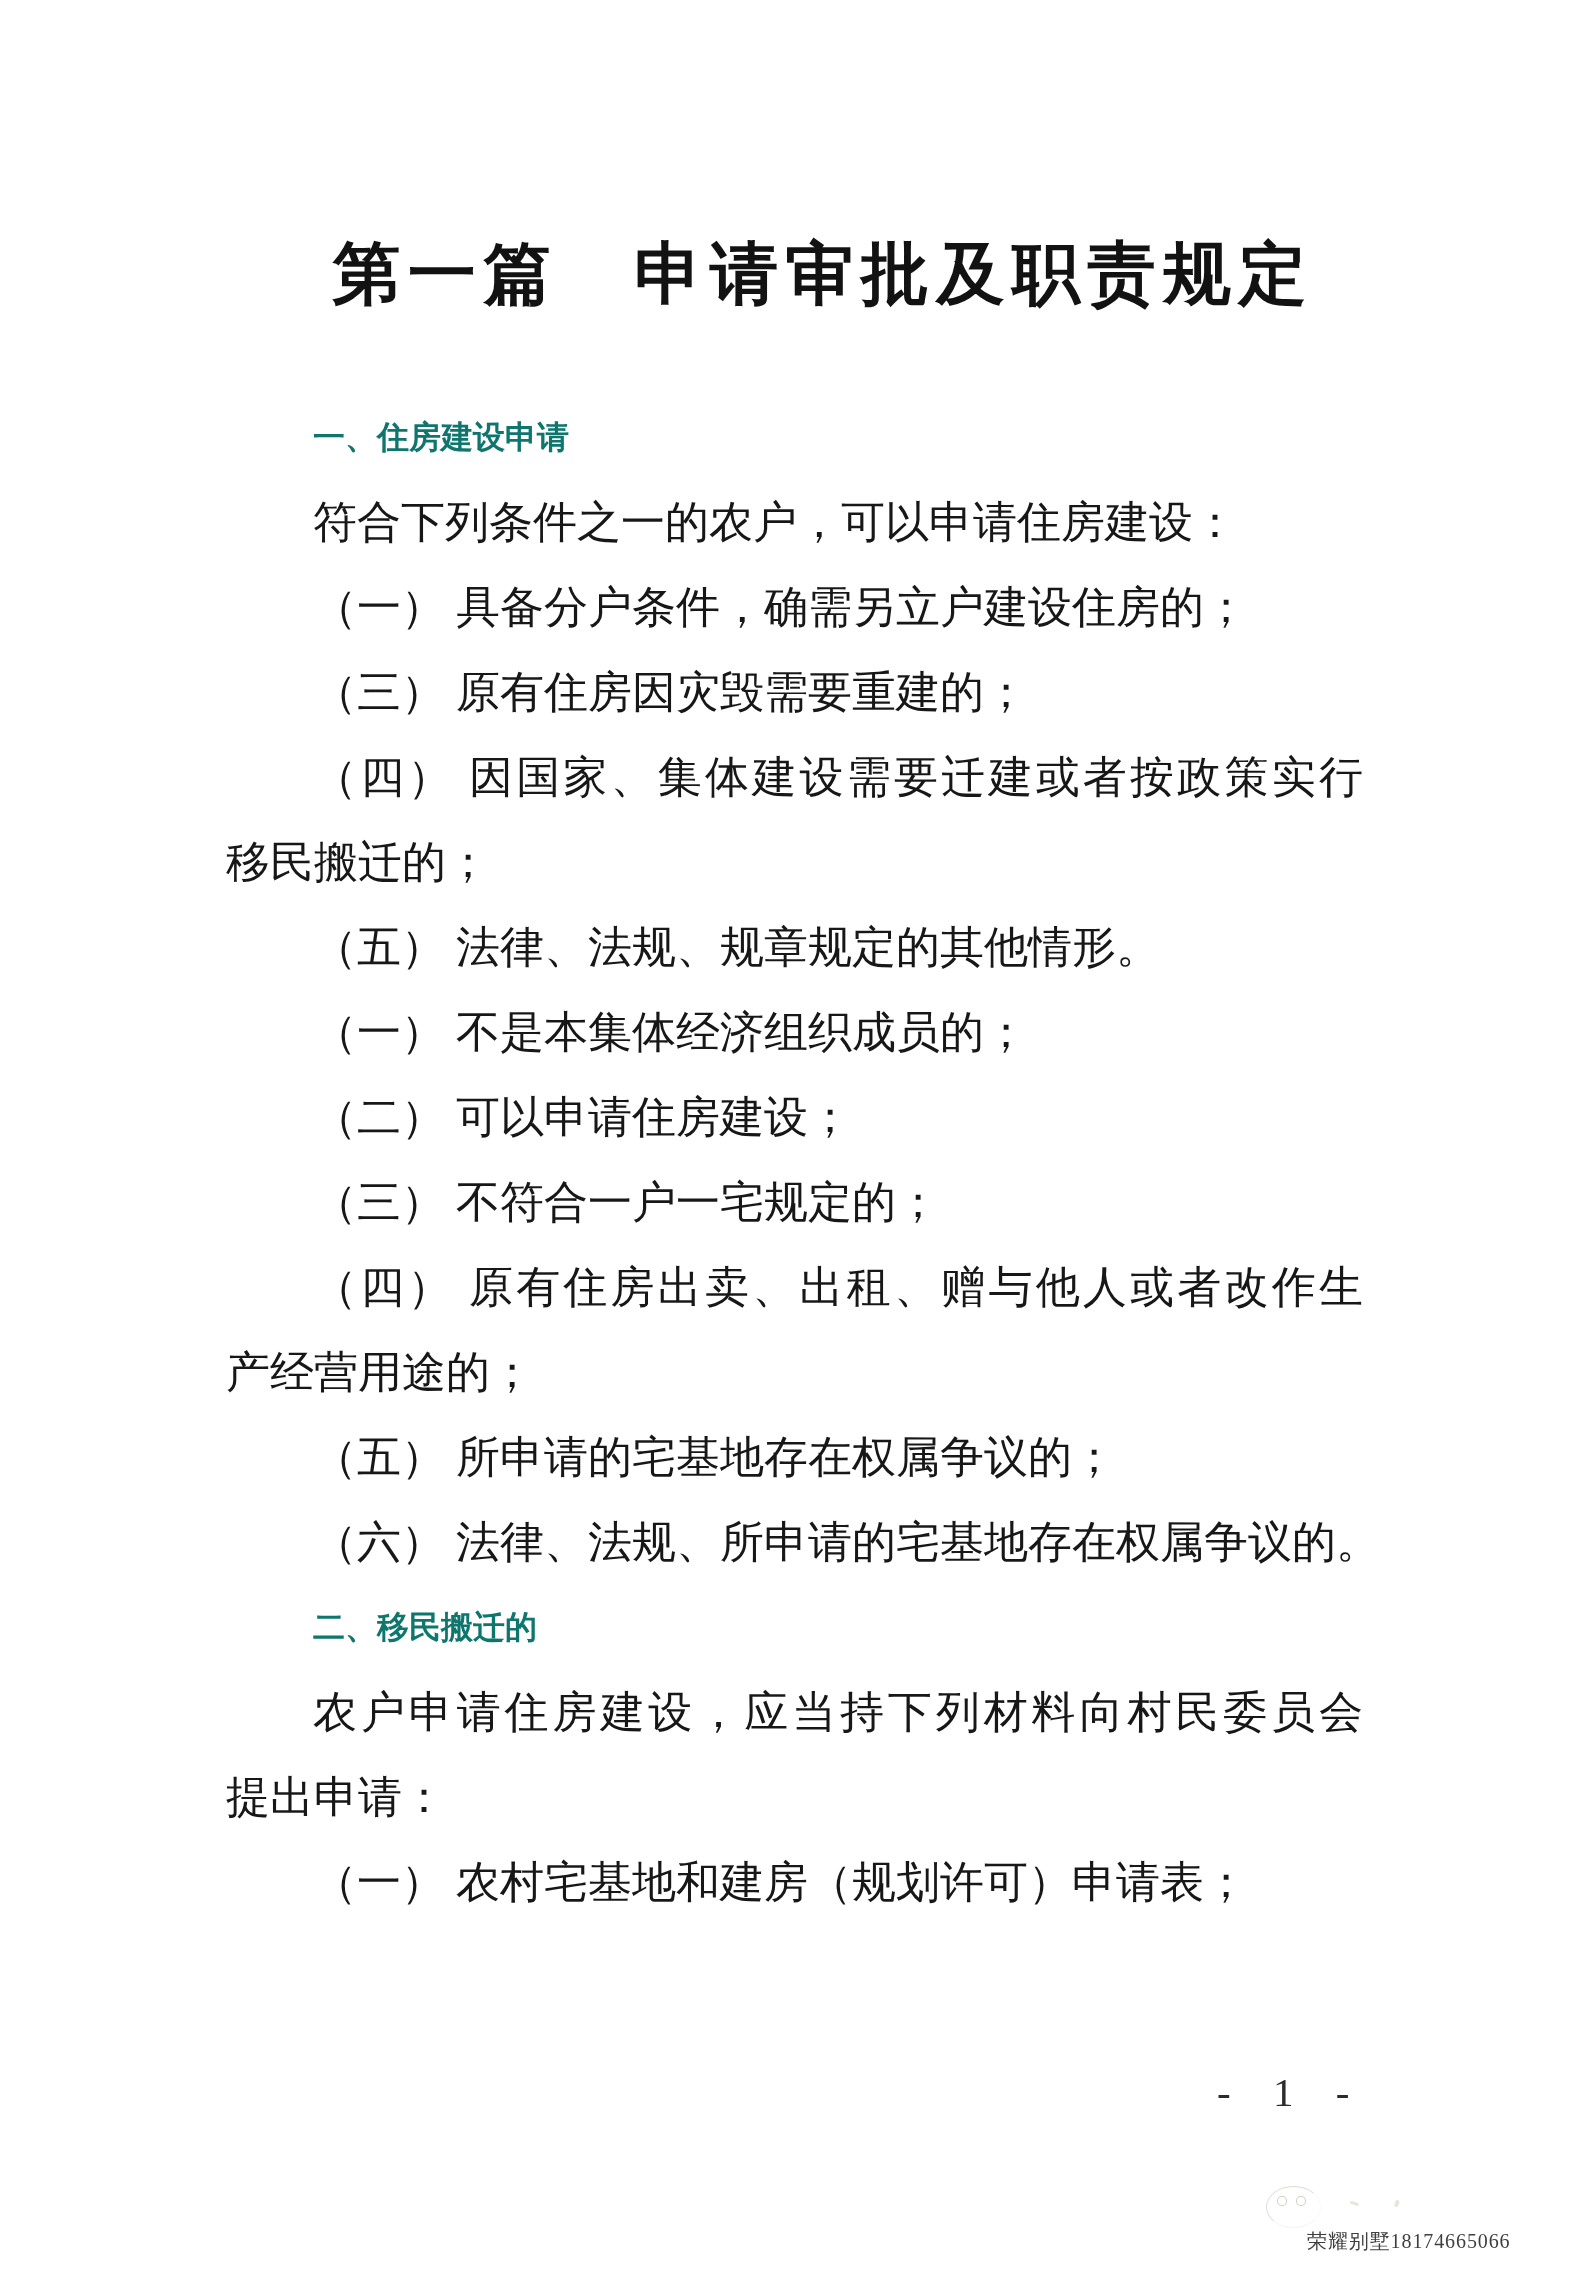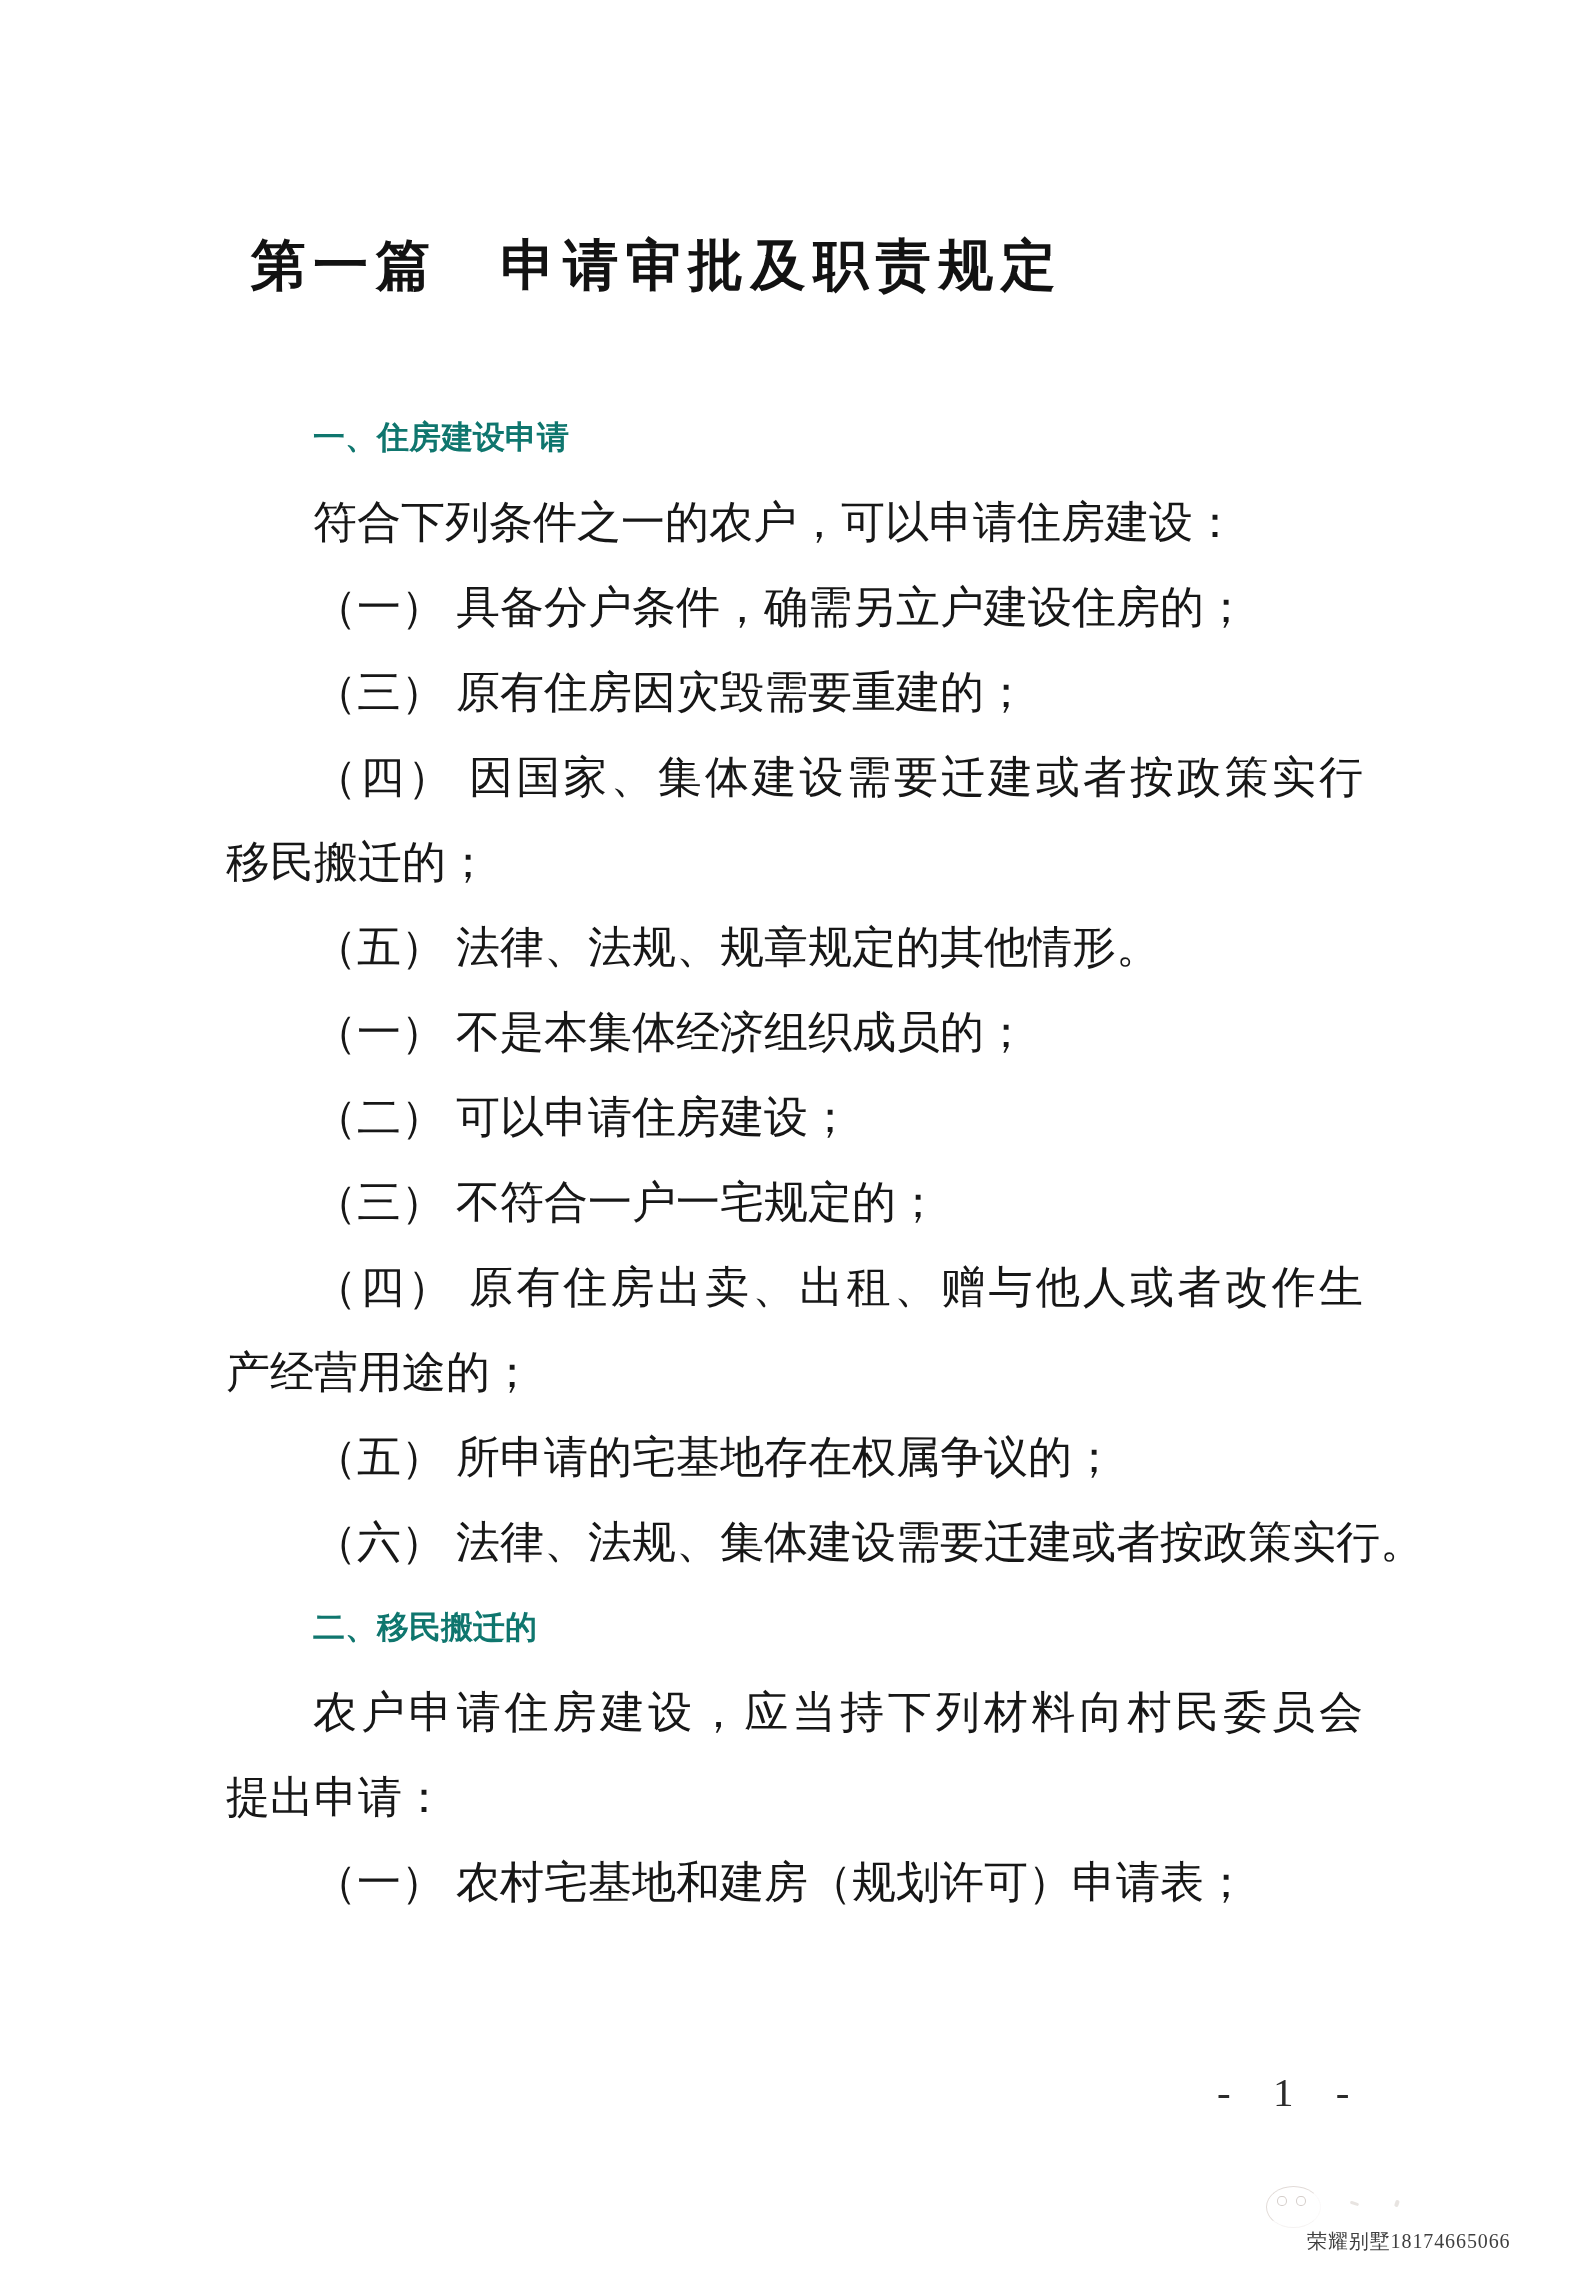--- a/index.html
+++ b/index.html
@@ -8,23 +8,23 @@
     background:#ffffff;
     position:relative;
     font-family:"Liberation Serif", serif;
     color:#171717;
     overflow:hidden;
   }
   .doc-title{
     position:absolute;
     top:229px;left:0;width:1314px;
     margin:0;
-    text-align:center;
+    text-align:right;
     font-family:"Liberation Serif", serif;
-    font-size:55px;
+    font-size:68px;
     font-weight:bold;
     letter-spacing:7.5px;
     color:#121212;
     white-space:nowrap;
   }
   .text-column{
     position:absolute;
     left:226px;top:395px;
     width:1137px;
     font-size:44px;
@@ -106,21 +106,21 @@
       <div class="line indent">（三） 原有住房因灾毁需要重建的；</div>
       <div class="line indent stretch">（四） 因国家、集体建设需要迁建或者按政策实行</div>
       <div class="line">移民搬迁的；</div>
       <div class="line indent">（五） 法律、法规、规章规定的其他情形。</div>
       <div class="line indent">（一） 不是本集体经济组织成员的；</div>
       <div class="line indent">（二） 可以申请住房建设；</div>
       <div class="line indent">（三） 不符合一户一宅规定的；</div>
       <div class="line indent stretch">（四） 原有住房出卖、出租、赠与他人或者改作生</div>
       <div class="line">产经营用途的；</div>
       <div class="line indent">（五） 所申请的宅基地存在权属争议的；</div>
-      <div class="line indent">（六） 法律、法规、集体建设需要迁建或者按政策实行。</div>
+      <div class="line indent">（六） 法律、法规、所申请的宅基地存在权属争议的。</div>
       <div class="line heading indent">二、移民搬迁的</div>
       <div class="line indent stretch">农户申请住房建设，应当持下列材料向村民委员会</div>
       <div class="line">提出申请：</div>
       <div class="line indent">（一） 农村宅基地和建房（规划许可）申请表；</div>
     </div>
 
   <div class="stamp">
     <span class="dot d1"></span>
     <span class="dot d2"></span>
   </div>

